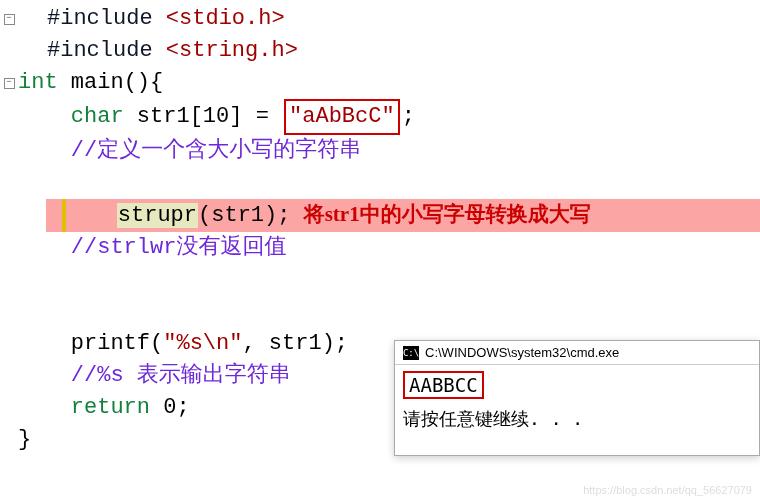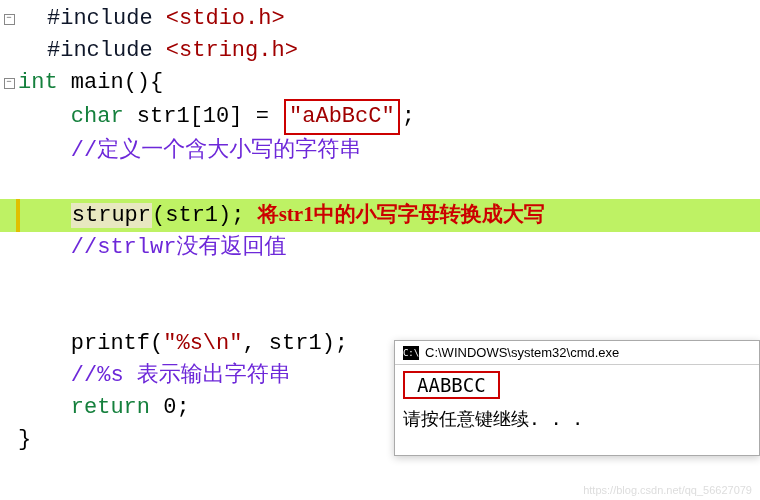--- a/index.html
+++ b/index.html
@@ -60,21 +60,22 @@
       display: inline-block;
       margin: 0 2px;
     }
     .annotation {
       color: #cc0000;
       font-weight: bold;
       font-size: 21px;
       font-family: "SimSun", serif;
     }
     .caret-line {
-      background: #bef264;
+      background: #fca5a5;
+      margin-left: 46px;
     }
     .edge-mark {
       width: 4px;
       height: 100%;
       background: #e0c000;
       position: absolute;
       left: 16px;
     }
     .cmd-window {
       position: absolute;
@@ -109,21 +110,21 @@
     .cmd-body {
       padding: 6px 8px;
       font-family: "SimSun", "NSimSun", monospace;
       font-size: 18px;
       background: #ffffff;
       min-height: 90px;
     }
     .cmd-output-box {
       border: 2px solid #cc0000;
       display: inline-block;
-      padding: 1px 12px;
+      padding: 1px 4px;
       font-family: "Consolas", monospace;
       font-size: 19px;
     }
     .cmd-text {
       margin-top: 8px;
     }
     .watermark {
       position: absolute;
       right: 8px;
       bottom: 4px;

